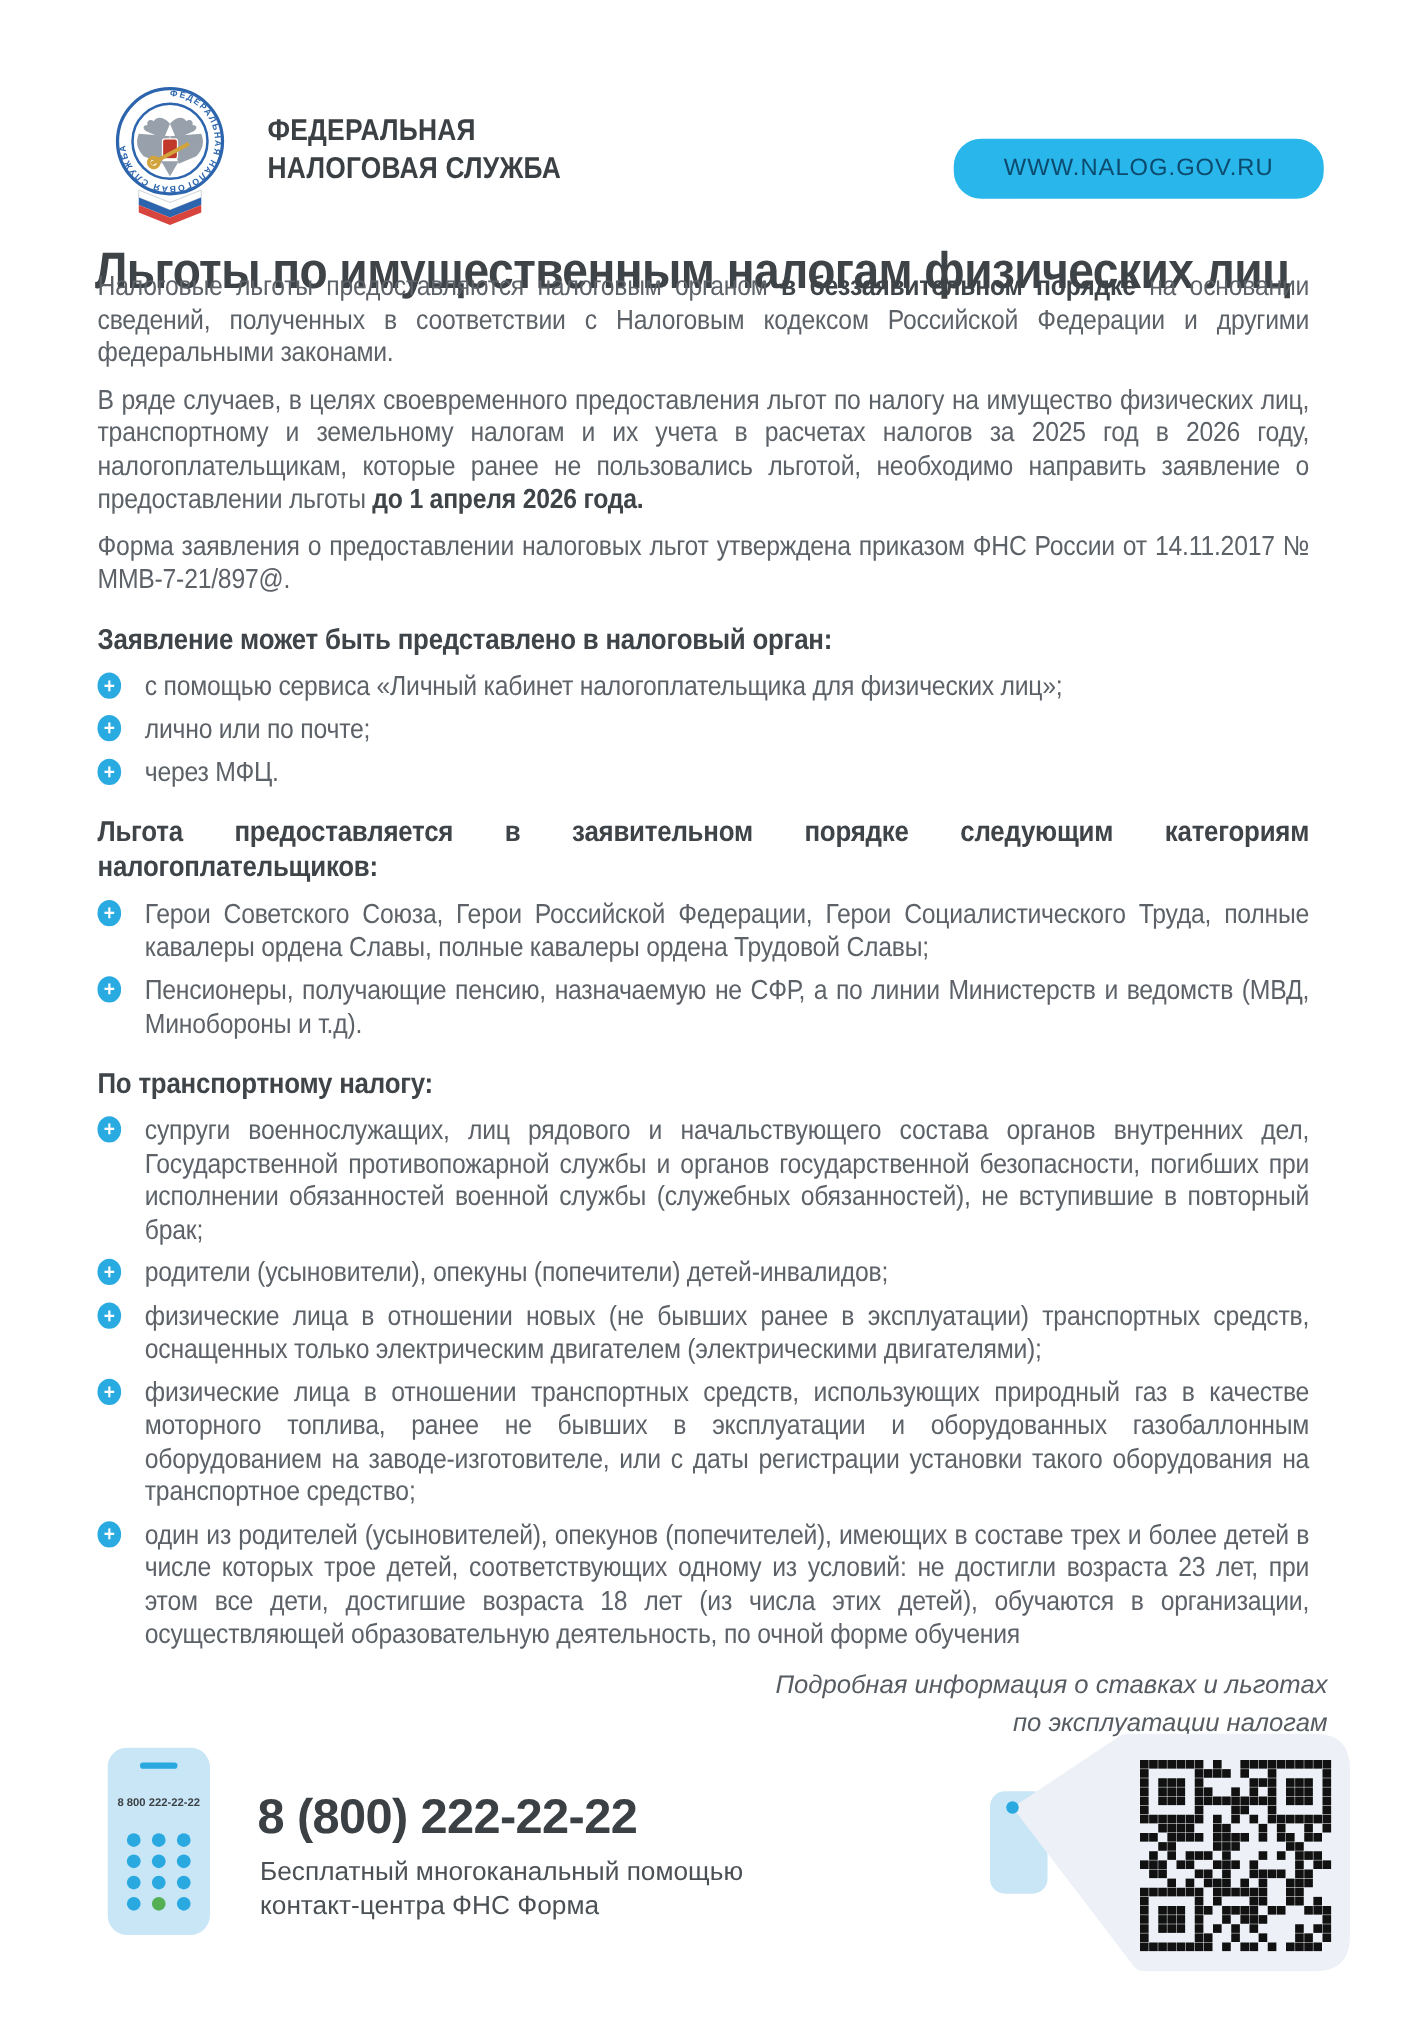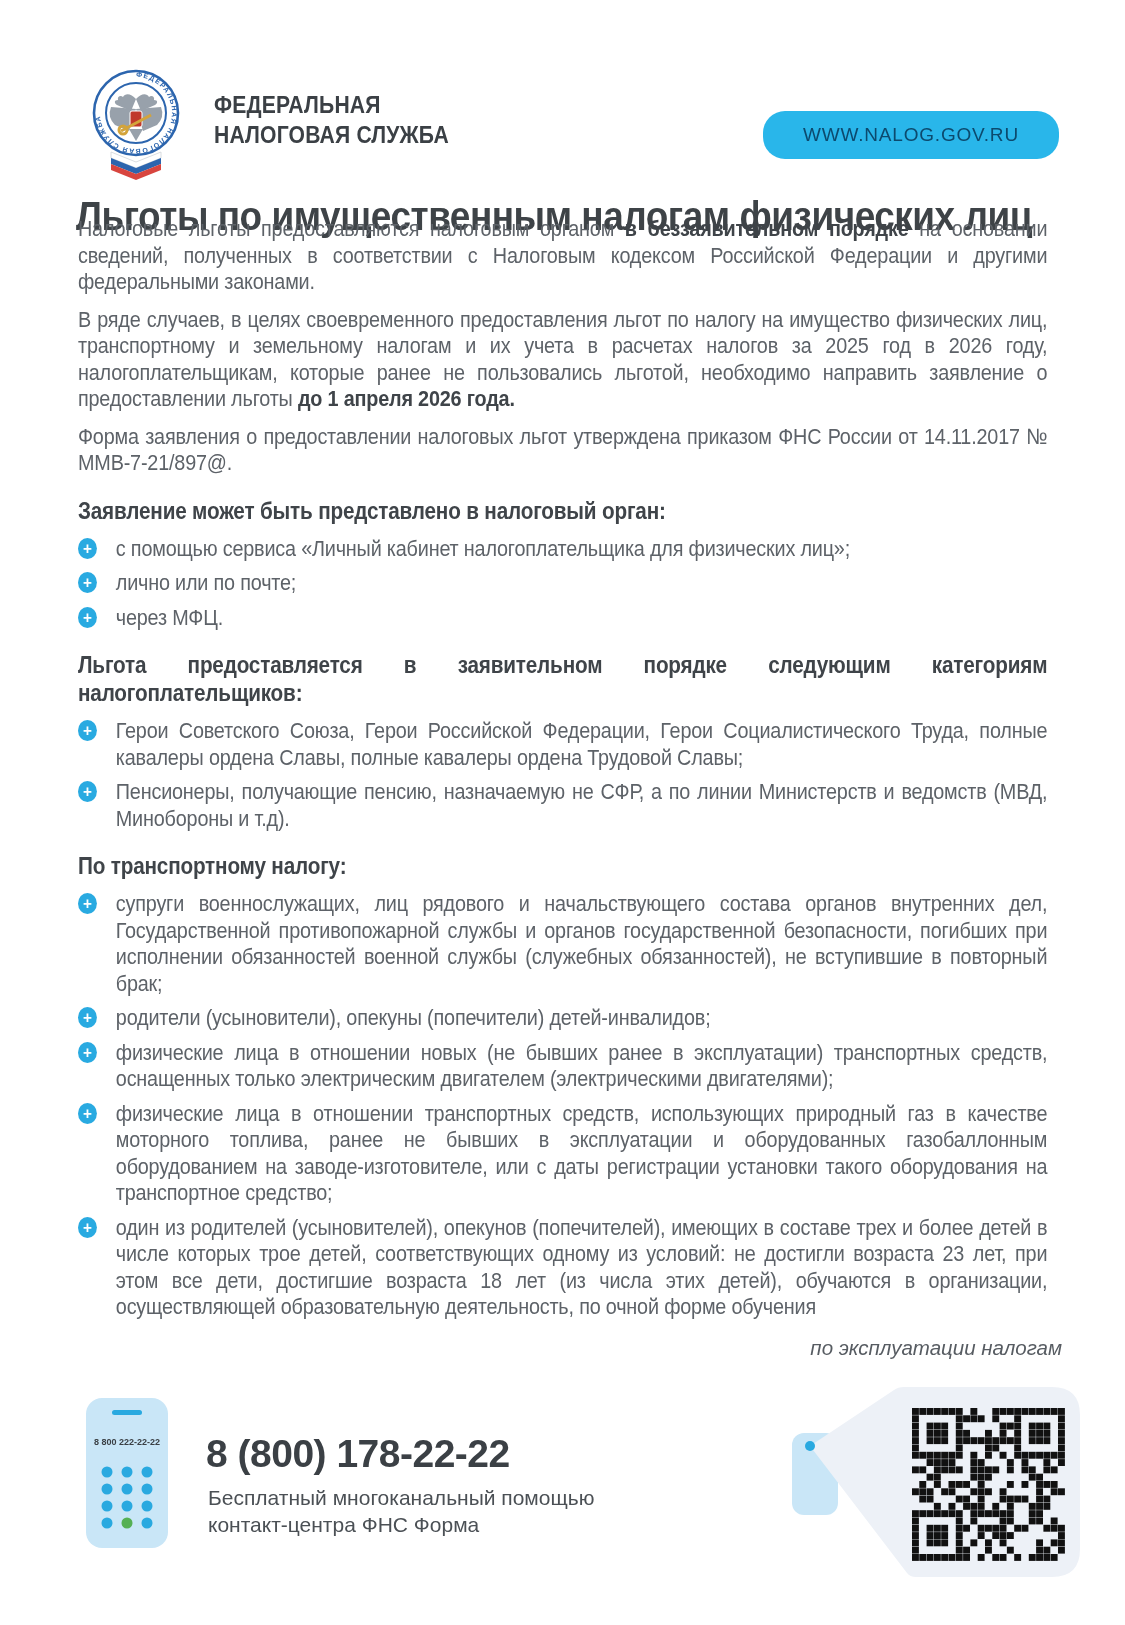--- a/index.html
+++ b/index.html
@@ -116,20 +116,21 @@
         <li><span class="plus"></span><span>супруги военнослужащих, лиц рядового и начальствующего состава органов внутренних дел, Государственной противопожарной службы и органов государственной безопасности, погибших при исполнении обязанностей военной службы (служебных обязанностей), не вступившие в повторный брак;</span></li>
         <li><span class="plus"></span><span>родители (усыновители), опекуны (попечители) детей-инвалидов;</span></li>
         <li><span class="plus"></span><span>физические лица в отношении новых (не бывших ранее в эксплуатации) транспортных средств, оснащенных только электрическим двигателем (электрическими двигателями);</span></li>
         <li><span class="plus"></span><span>физические лица в отношении транспортных средств, использующих природный газ в качестве моторного топлива, ранее не бывших в эксплуатации и оборудованных газобаллонным оборудованием на заводе-изготовителе, или с даты регистрации установки такого оборудования на транспортное средство;</span></li>
         <li><span class="plus"></span><span>один из родителей (усыновителей), опекунов (попечителей), имеющих в составе трех и более детей в числе которых трое детей, соответствующих одному из условий: не достигли возраста 23 лет, при этом все дети, достигшие возраста 18 лет (из числа этих детей), обучаются в организации, осуществляющей образовательную деятельность, по очной форме обучения</span></li>
       </ul>
     </section>
   </div>
 
   <div class="qr-caption">
+    <div>Подробная информация о ставках и льготах</div>
     <div>по эксплуатации налогам</div>
   </div>
 
   <svg class="phone-illus" viewBox="0 0 82 150">
     <rect x="0" y="0" width="82" height="150" rx="16" fill="#C9E6F7"></rect>
     <rect x="26" y="12" width="30" height="5" rx="2.5" fill="#29A9E0"></rect>
     <text x="41" y="47" text-anchor="middle" font-size="9" font-weight="bold" fill="#3b4045" font-family="Liberation Sans, sans-serif">8 800 222-22-22</text>
     <g>
       <circle cx="21" cy="74" r="5.5" fill="#29A9E0"></circle>
         <circle cx="41" cy="74" r="5.5" fill="#29A9E0"></circle>
@@ -139,21 +140,21 @@
         <circle cx="61" cy="91" r="5.5" fill="#29A9E0"></circle>
       <circle cx="21" cy="108" r="5.5" fill="#29A9E0"></circle>
         <circle cx="41" cy="108" r="5.5" fill="#29A9E0"></circle>
         <circle cx="61" cy="108" r="5.5" fill="#29A9E0"></circle>
       <circle cx="21" cy="125" r="5.5" fill="#29A9E0"></circle>
         <circle cx="41" cy="125" r="5.5" fill="#55B054"></circle>
         <circle cx="61" cy="125" r="5.5" fill="#29A9E0"></circle>
     </g>
   </svg>
 
-  <div class="phone-big">8 (800) 178-22-22</div>
+  <div class="phone-big">8 (800) 222-22-22</div>
   <div class="phone-desc">
     <div>Бесплатный многоканальный помощью</div>
     <div>контакт-центра ФНС Форма</div>
   </div>
 
   <svg class="qr-bubble" viewBox="0 0 308 196">
     <rect x="12" y="48" width="46" height="82" rx="12" fill="#C9E6F7"></rect>
     <path d="M30 61 L114 5 Q118 2 124 2 H272 Q300 2 300 30 V164 Q300 192 272 192 H136 Q130 192 127 188 Z" fill="#EDF1F7"></path>
     <circle cx="30" cy="61" r="5" fill="#29A9E0"></circle>
     <g id="qr-modules" transform="translate(132,23)">

